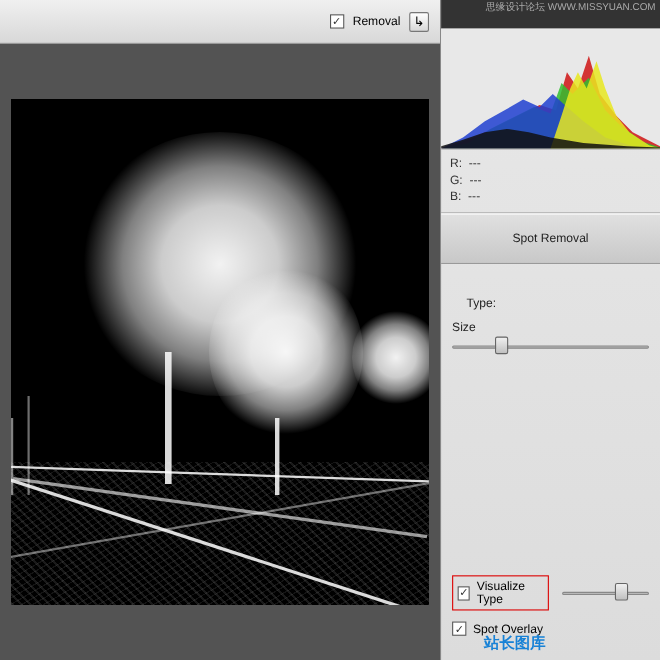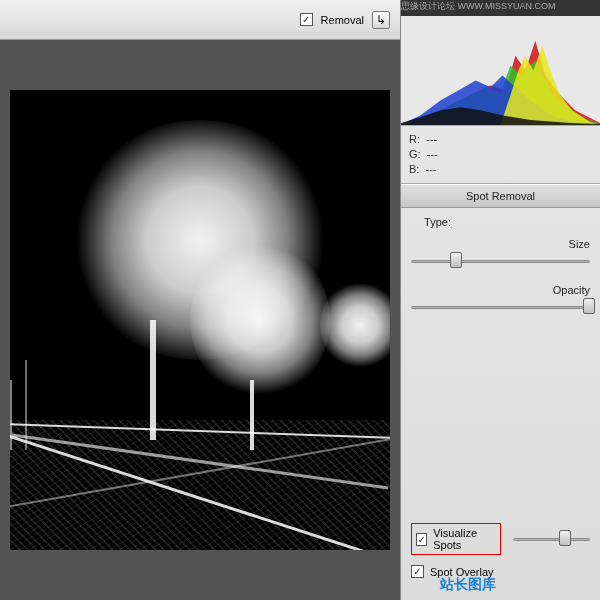--- a/index.html
+++ b/index.html
@@ -6,31 +6,31 @@
   body { background: #e8e8e8; width: 600px; height: 600px; overflow: hidden; }
   .main { display: flex; width: 600px; height: 600px; }
   .left { flex: 1; display: flex; flex-direction: column; background: #999; }
   .topbar { height: 40px; background: linear-gradient(#f0f0f0,#d8d8d8); border-bottom: 1px solid #999; display: flex; align-items: center; justify-content: flex-end; padding: 0 10px; gap: 8px; }
   .cb { width: 13px; height: 13px; border: 1px solid #555; background: #fff; display: inline-flex; align-items: center; justify-content: center; font-size: 10px; color: #333; }
   .preview-canvas { flex: 1; background: #535353; padding: 10px; display:flex; align-items:center; justify-content:center; }
   .canvas-inner { width: 380px; height: 460px; background:#000; position:relative; overflow:hidden; }
   .edge { position:absolute; background:rgba(255,255,255,0.85); }
   .tree { position:absolute; border-radius:50%; background: radial-gradient(circle, rgba(255,255,255,0.95) 0%, rgba(255,255,255,0.8) 30%, rgba(255,255,255,0.5) 50%, rgba(0,0,0,0) 70%); }
   .right { width: 200px; background: linear-gradient(#e8e8e8,#dcdcdc); border-left: 1px solid #888; display:flex; flex-direction:column; }
-  .watermark-top { height: 16px; background:#333; color:#aaa; font-size:9px; text-align:left; padding-right:4px; }
+  .watermark-top { height: 26px; background:#333; color:#aaa; font-size:9px; text-align:right; padding-right:4px; }
   .histo { height: 110px; position:relative; background:#e8e8e8; border-bottom:1px solid #aaa; }
   .histo svg { width:100%; height:100%; }
   .rgb-readout { padding: 6px 8px; line-height: 15px; color:#333; border-bottom:1px solid #aaa; }
-  .section-header { background: linear-gradient(#e0e0e0,#c8c8c8); border-top:1px solid #fff; border-bottom:1px solid #999; text-align:center; padding:5px 0; font-size:11px; color:#222; }
-  .controls { padding: 2px 10px; }
+  .section-header { background: linear-gradient(#e0e0e0,#c8c8c8); border-top:1px solid #fff; border-bottom:1px solid #999; text-align:center; padding:16px 0; font-size:11px; color:#222; }
+  .controls { padding: 24px 10px; }
   .row { display:flex; align-items:center; gap:6px; margin:6px 0; }
   .label { width:40px; text-align:right; color:#222; }
   select.sel { flex:1; background:#fff; border:1px solid #888; padding:1px 2px; font-size:11px; }
   .slider-row { margin: 10px 0 16px 0; }
-  .slider-label { color:#222; margin-bottom:4px;text-align:right; }
+  .slider-label { color:#222; margin-bottom:4px; }
   .slider { width:100%; height:14px; position:relative; display:flex; align-items:center; }
   .track { flex:1; height:3px; background:#b8b8b8; border-radius:2px; border:1px solid #888; }
   .thumb { position:absolute; width:12px; height:16px; background: linear-gradient(#f0f0f0,#c0c0c0); border:1px solid #666; border-radius:2px; top:-2px; }
   .spacer { flex:1; }
   .bottom-checks { padding: 8px 10px 12px 10px; }
   .chk-row { display:flex; align-items:center; gap:6px; margin:10px 0; }
   .highlight { border:1px solid #d00; padding:3px 4px; display:inline-flex; align-items:center; gap:6px; }
   .vis-slider { width: 90px; margin-left:6px; }
   .watermark-bottom { position:absolute; bottom:6px; left:440px; font-size:14px; color:#1882d6; font-weight:bold; pointer-events:none; }
   .export-icon { width:18px;height:18px; border:1px solid #777; background:linear-gradient(#fff,#d8d8d8); display:flex; align-items:center; justify-content:center; font-size:12px; border-radius:2px; }
@@ -86,34 +86,27 @@
       <div class="row">
         <span class="label">Type:</span>
       </div>
       <div class="slider-row">
         <div class="slider-label">Size</div>
         <div class="slider">
           <div class="track"></div>
           <div class="thumb" style="left:22%;"></div>
         </div>
       </div>
-      <div class="slider-row">
-        <div class="slider-label">Opacity</div>
-        <div class="slider">
-          <div class="track"></div>
-          <div class="thumb" style="left:96%;"></div>
-        </div>
-      </div>
     </div>
     <div class="spacer"></div>
     <div class="bottom-checks">
       <div class="chk-row">
         <span class="highlight">
           <span class="cb">✓</span>
-          <span>Visualize Spots</span>
+          <span>Visualize Type</span>
         </span>
         <div class="slider vis-slider">
           <div class="track"></div>
           <div class="thumb" style="left:60%;"></div>
         </div>
       </div>
       <div class="chk-row">
         <span class="cb">✓</span>
         <span>Spot Overlay</span>
       </div>

